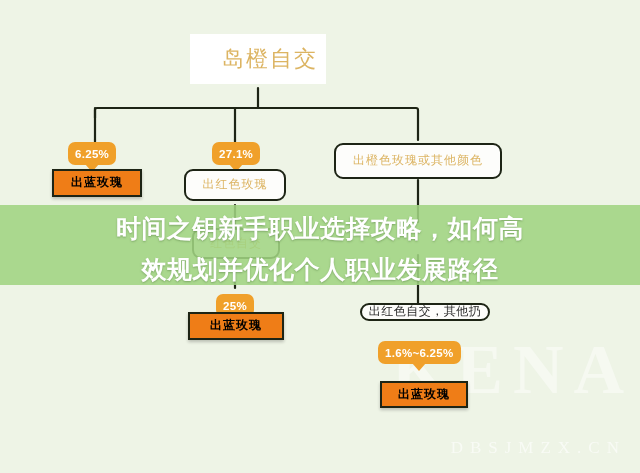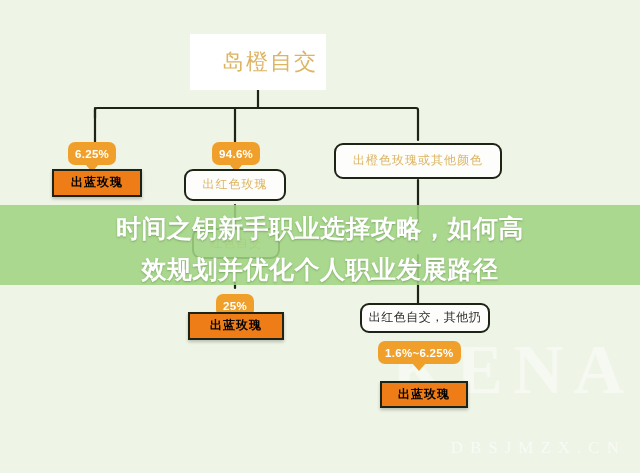--- a/index.html
+++ b/index.html
@@ -184,34 +184,34 @@
     <path d="M235,140 L235,147"></path>
 
     <path d="M235,205 L235,228"></path>
     <path d="M235,260 L235,288"></path>
 
     <path d="M418,180 L418,222"></path>
     <path d="M418,255 L418,268"></path>
     <path d="M418,268 L418,305"></path>
   </svg>
 
-  <div class="node node-root" style="left:190px; top:34px; width:136px; height:56px;padding-left:24px;">
+  <div class="node node-root" style="left:190px; top:34px; width:136px; height:50px;padding-left:24px;">
     <span>岛橙自交</span>
   </div>
 
   <div class="badge" style="left:68px; top:142px;">
     <span>6.25%</span>
   </div>
 
   <div class="node node-orange" style="left:52px; top:169px; width:90px; height:28px;">
     <span>出蓝玫瑰</span>
   </div>
 
   <div class="badge" style="left:212px; top:142px;">
-    <span>94.6%</span>
+    <span>27.1%</span>
   </div>
 
   <div class="node node-white" style="left:184px; top:169px; width:102px; height:32px;">
     <span>出红色玫瑰</span>
   </div>
 
   <div class="node node-white" style="left:334px; top:143px; width:168px; height:36px;">
     <span>出橙色玫瑰或其他颜色</span>
   </div>
 
@@ -221,21 +221,21 @@
 
 
   <div class="badge" style="left:216px; top:288px;margin-top:6px;">
     <span>25%</span>
   </div>
 
   <div class="node node-orange" style="left:188px; top:312px; width:96px; height:28px;">
     <span>出蓝玫瑰</span>
   </div>
 
-  <div class="node node-white-dark" style="left:360px; top:303px; width:130px; height:30px;">
+  <div class="node node-white-dark" style="left:360px; top:303px; width:130px; height:18px;">
     <span>出红色自交，其他扔</span>
   </div>
 
   <div class="badge" style="left:378px; top:341px;">
     <span>1.6%~6.25%</span>
   </div>
 
   <div class="node node-orange" style="left:380px; top:381px; width:88px; height:27px;">
     <span>出蓝玫瑰</span>
   </div>

